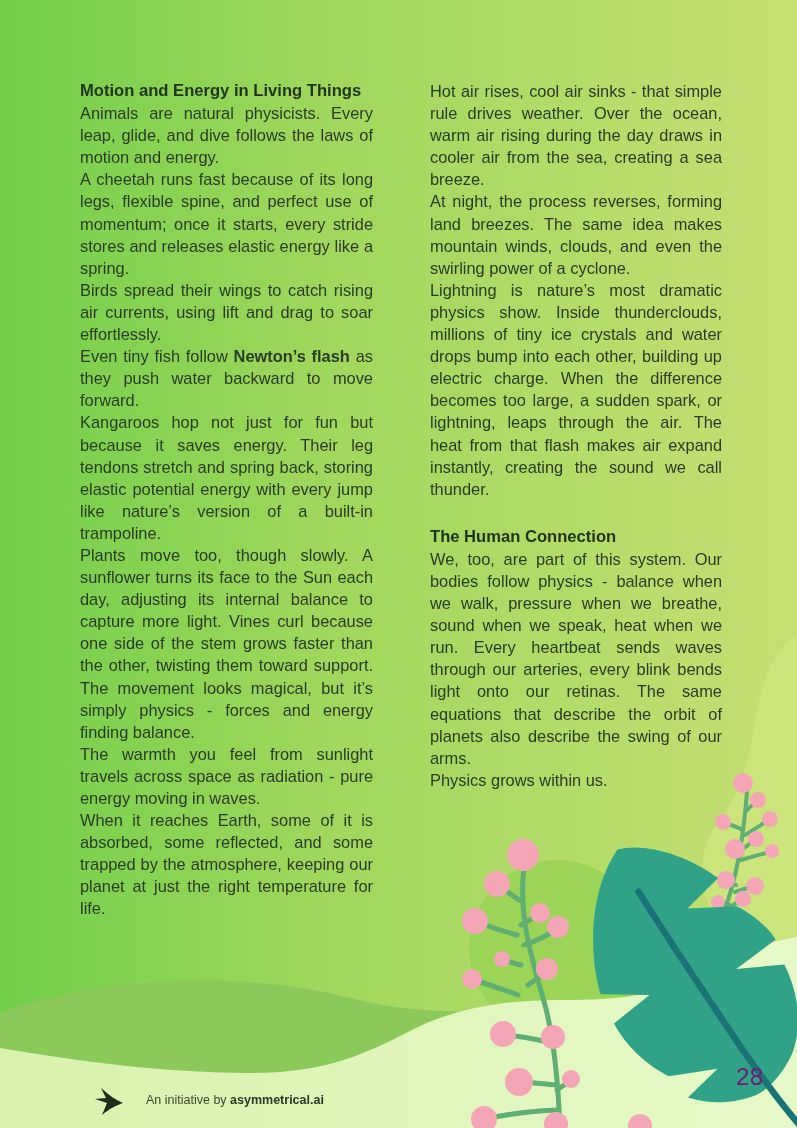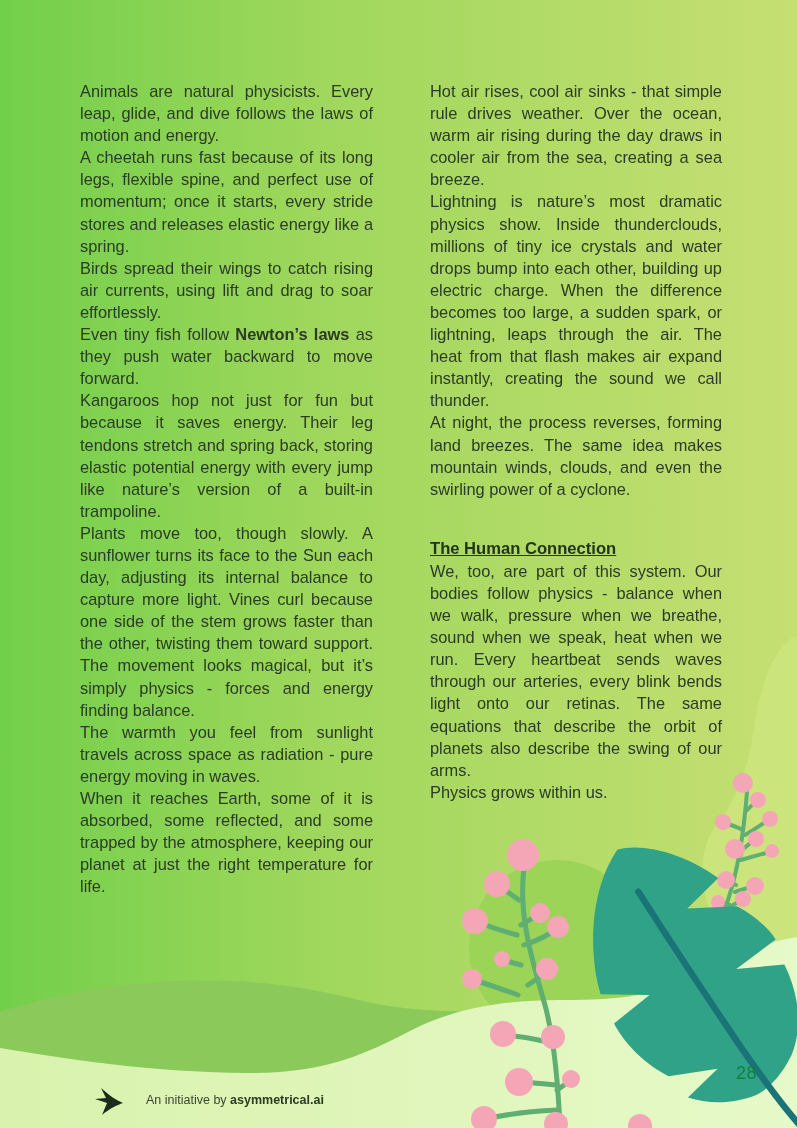--- a/index.html
+++ b/index.html
@@ -16,25 +16,25 @@
     font-size:16.4px;line-height:22.1px;
     text-align:justify;
   }
   .col-left{left:80px;width:293px;}
   .col-right{left:430px;width:292px;}
   .col p{margin:0;}
   .col h3{
     margin:0;font-size:16.6px;line-height:22.1px;
     font-weight:700;color:#22351c;text-align:left;
   }
-  .col h3.gap{margin-top:38px;text-decoration:underline;}
+  .col h3.gap{margin-top:26px;}
   .bold-inline{font-weight:700;}
   .page-number{
     position:absolute;left:736px;top:1063px;
-    font-size:18px;color:#15803d;letter-spacing:.5px;
+    font-size:24px;color:#701a75;letter-spacing:.5px;
   }
   .footer{
     position:absolute;left:92px;top:1082px;
     display:flex;align-items:center;gap:21px;
   }
   .footer .credit{font-size:12.5px;color:#39462f;}
   .footer .credit b{font-weight:700;color:#2c3a26;}
   .bird{width:33px;height:36px;display:block;}
 </style>
 </head>
@@ -144,34 +144,35 @@
                C -24,134 -47,123 -63,105
                L -23,95 L -69,77
                C -83,56 -91,28 -90,4
                L -45,-3 L -87,-28
                C -79,-64 -48,-122 0,-145 Z" fill="#2fa287"></path>
       <path d="M -3,-98 C -1,-48 3,18 8,88 C 11,124 15,160 20,185" fill="none" stroke="#1a7377" stroke-width="6.5" stroke-linecap="round"></path>
     </g>
   </svg>
 
   <div class="col col-left">
+    <h3>Motion and Energy in Living Things</h3>
     <p>Animals are natural physicists. Every leap, glide, and dive follows the laws of motion and energy.</p>
     <p>A cheetah runs fast because of its long legs, flexible spine, and perfect use of momentum; once it starts, every stride stores and releases elastic energy like a spring.</p>
     <p>Birds spread their wings to catch rising air currents, using lift and drag to soar effortlessly.</p>
-    <p><span>Even tiny fish follow </span><span class="bold-inline">Newton’s laws</span><span> as they push water backward to move forward.</span></p>
+    <p><span>Even tiny fish follow </span><span class="bold-inline">Newton’s flash</span><span> as they push water backward to move forward.</span></p>
     <p>Kangaroos hop not just for fun but because it saves energy. Their leg tendons stretch and spring back, storing elastic potential energy with every jump like nature’s version of a built-in trampoline.</p>
     <p>Plants move too, though slowly. A sunflower turns its face to the Sun each day, adjusting its internal balance to capture more light. Vines curl because one side of the stem grows faster than the other, twisting them toward support. The movement looks magical, but it’s simply physics - forces and energy finding balance.</p>
     <p>The warmth you feel from sunlight travels across space as radiation - pure energy moving in waves.</p>
     <p>When it reaches Earth, some of it is absorbed, some reflected, and some trapped by the atmosphere, keeping our planet at just the right temperature for life.</p>
   </div>
 
   <div class="col col-right">
     <p>Hot air rises, cool air sinks - that simple rule drives weather. Over the ocean, warm air rising during the day draws in cooler air from the sea, creating a sea breeze.</p>
+    <p>At night, the process reverses, forming land breezes. The same idea makes mountain winds, clouds, and even the swirling power of a cyclone.</p>
     <p>Lightning is nature’s most dramatic physics show. Inside thunderclouds, millions of tiny ice crystals and water drops bump into each other, building up electric charge. When the difference becomes too large, a sudden spark, or lightning, leaps through the air. The heat from that flash makes air expand instantly, creating the sound we call thunder.</p>
-    <p>At night, the process reverses, forming land breezes. The same idea makes mountain winds, clouds, and even the swirling power of a cyclone.</p>
     <h3 class="gap">The Human Connection</h3>
     <p>We, too, are part of this system. Our bodies follow physics - balance when we walk, pressure when we breathe, sound when we speak, heat when we run. Every heartbeat sends waves through our arteries, every blink bends light onto our retinas. The same equations that describe the orbit of planets also describe the swing of our arms.</p>
     <p>Physics grows within us.</p>
   </div>
 
   <div class="page-number">28</div>
 
   <div class="footer">
     <svg class="bird" viewBox="0 0 33 36" aria-hidden="true">
       <path d="M31,21 C24,18 18,14 9,6 L14,16 L3,17 L15,21 L10,33 C17,27 25,23 31,21 Z" fill="#1c2b1c"></path>

